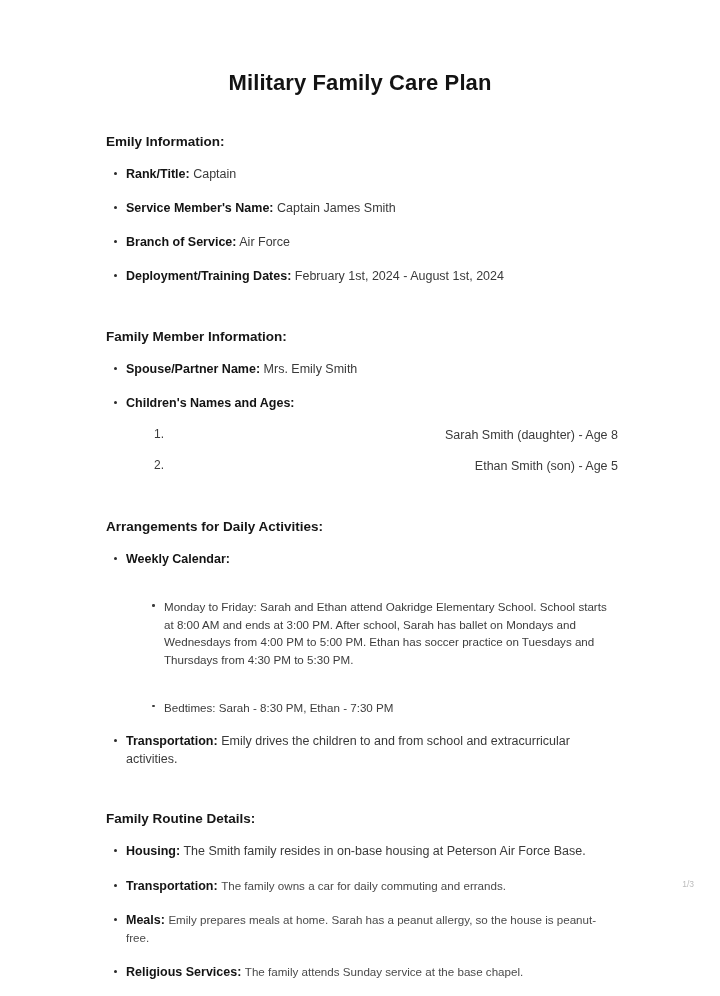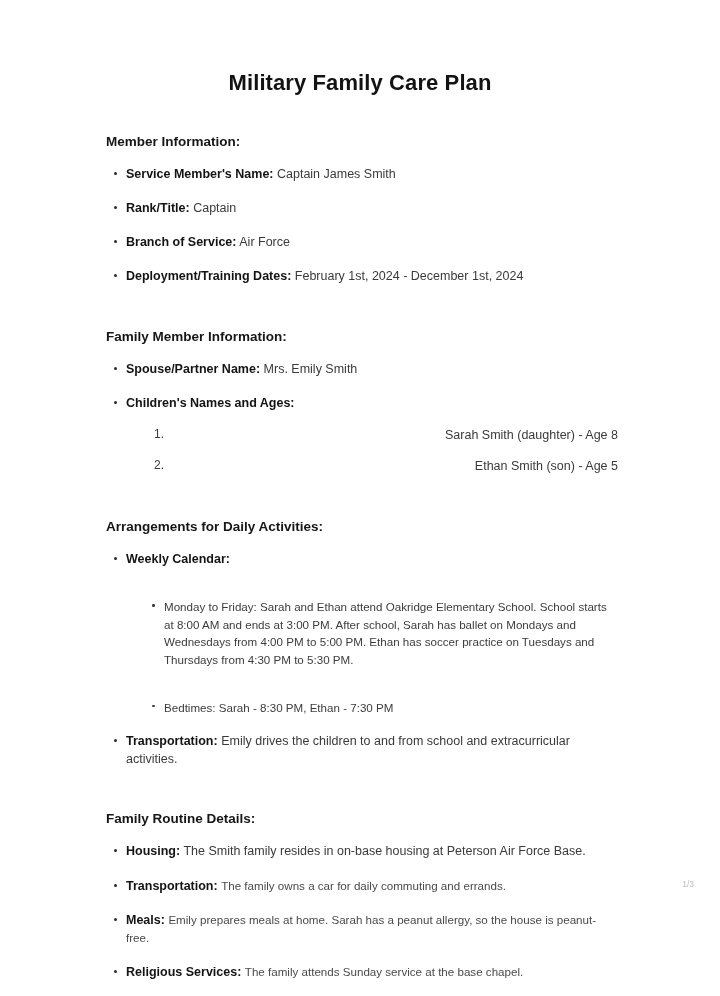--- a/index.html
+++ b/index.html
@@ -144,37 +144,37 @@
   }
 </style>
 </head>
 <body>
 
 <div class="page">
 
   <h1 class="doc-title">Military Family Care Plan</h1>
 
   <div class="section sec-client">
-    <div class="section-heading">Member Information:</div>
-    <ul class="bullets">
+    <div class="section-heading">Emily Information:</div>
+    <ul class="bullets">
+      <li>
+        <span class="lbl">Rank/Title:</span>
+        <span class="val">Captain</span>
+      </li>
       <li>
         <span class="lbl">Service Member's Name:</span>
         <span class="val">Captain James Smith</span>
       </li>
       <li>
-        <span class="lbl">Rank/Title:</span>
-        <span class="val">Captain</span>
-      </li>
-      <li>
         <span class="lbl">Branch of Service:</span>
         <span class="val">Air Force</span>
       </li>
       <li>
         <span class="lbl">Deployment/Training Dates:</span>
-        <span class="val">February 1st, 2024 - December 1st, 2024</span>
+        <span class="val">February 1st, 2024 - August 1st, 2024</span>
       </li>
     </ul>
   </div>
 
   <div class="section sec-family">
     <div class="section-heading">Family Member Information:</div>
     <ul class="bullets">
       <li>
         <span class="lbl">Spouse/Partner Name:</span>
         <span class="val">Mrs. Emily Smith</span>

